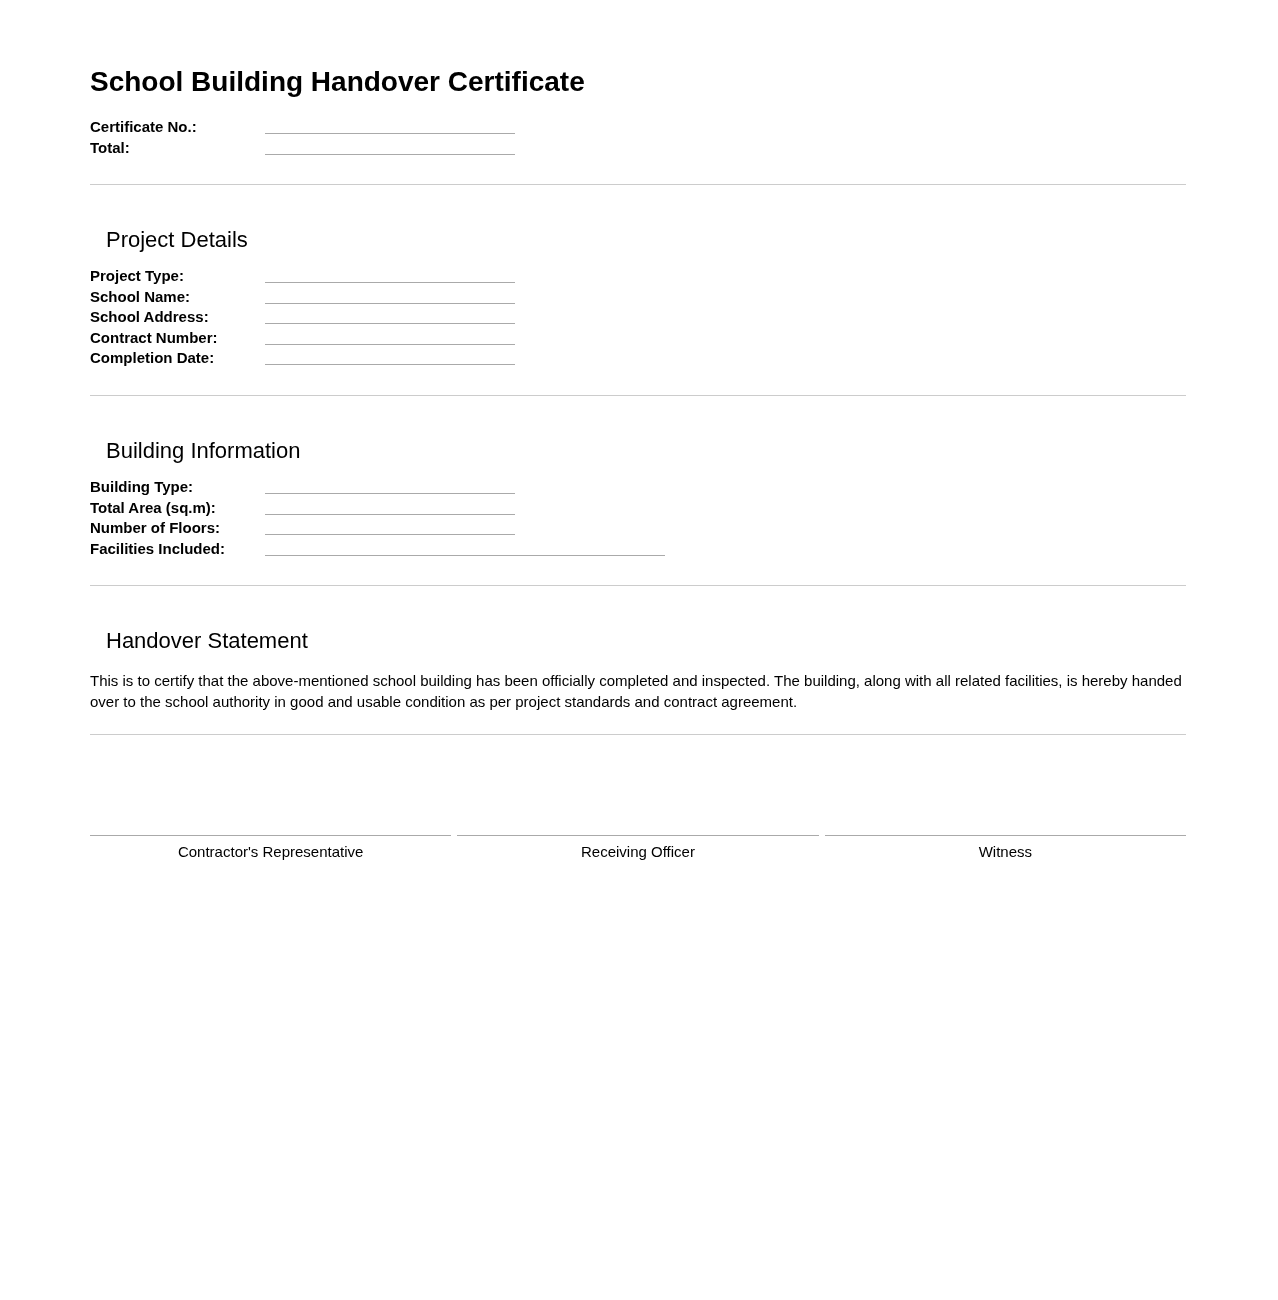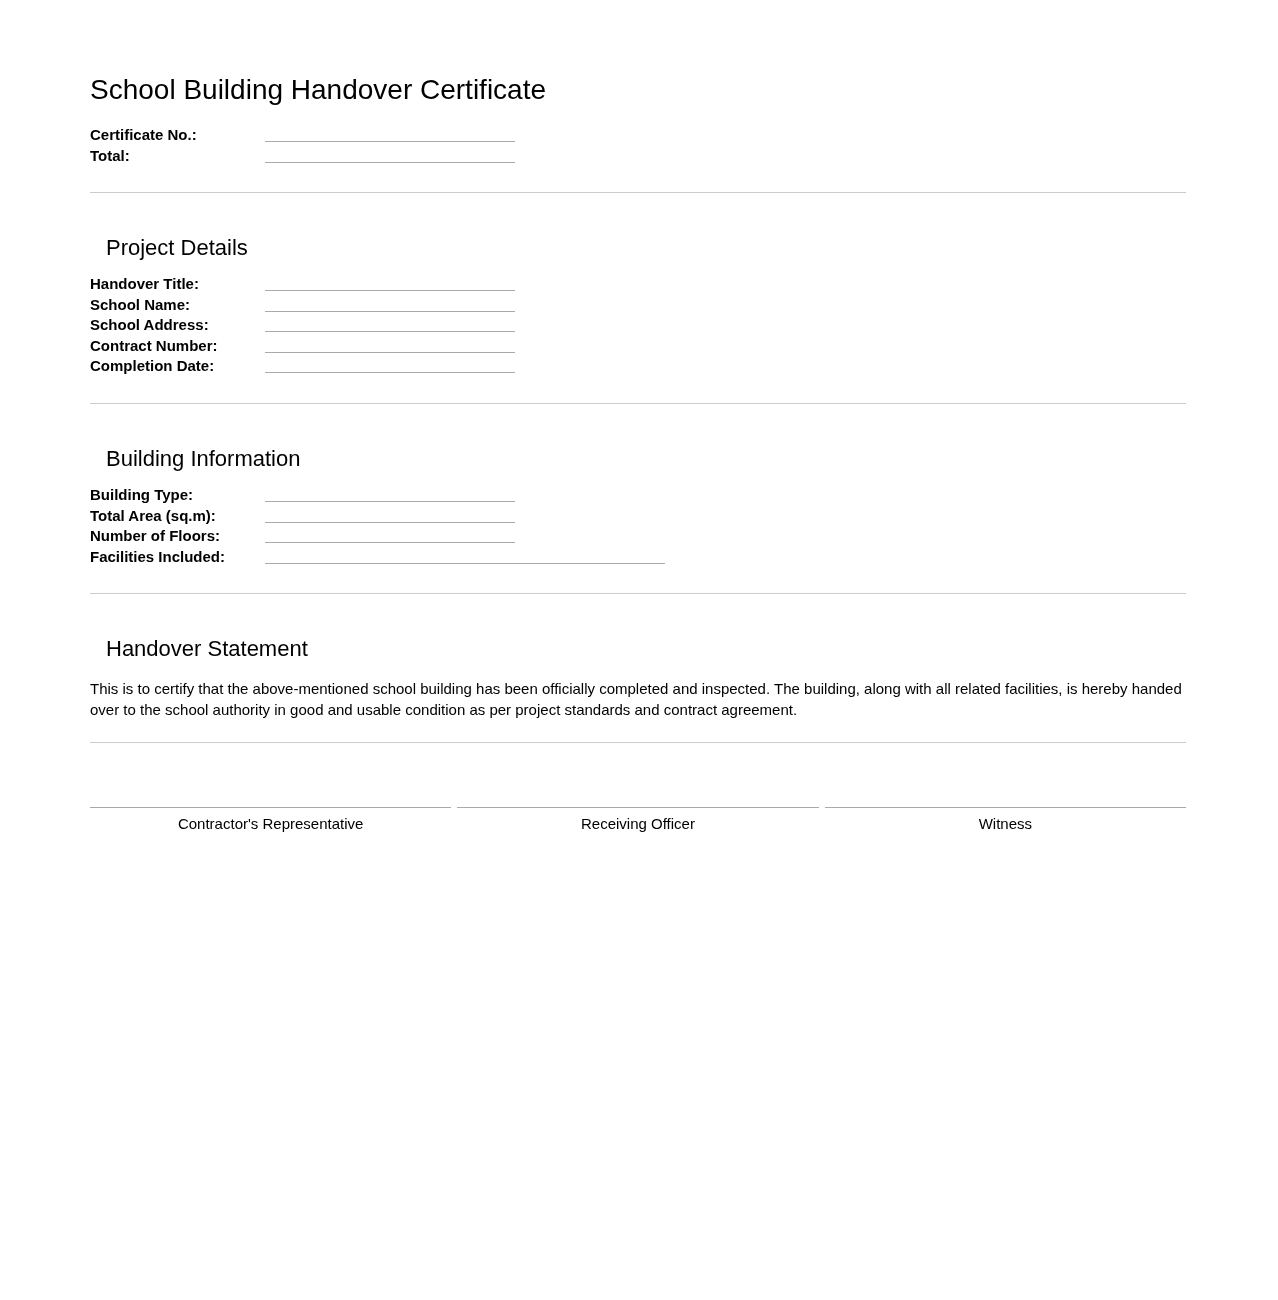--- a/index.html
+++ b/index.html
@@ -8,23 +8,23 @@
     width: 1278px;
     height: 1300px;
     font-family: "Liberation Sans", sans-serif;
     color: #000000;
     -webkit-font-smoothing: antialiased;
   }
   .page { padding: 58px 92px 0 90px; }
 
   h1.doc-title {
     font-size: 28px;
-    font-weight: 400;
+    font-weight: 700;
     line-height: 1.15;
-    margin: 16px 0 19px 0;
+    margin: 8px 0 19px 0;
   }
   h2.section-heading {
     font-size: 22px;
     font-weight: 400;
     line-height: 1.1;
     margin: 43px 0 14px 16px;
   }
 
   .field-row {
     display: flex;
@@ -59,21 +59,21 @@
   p.statement {
     font-size: 15px;
     line-height: 21px;
     margin: 17px 0 0 0;
     width: 1096px;
   }
 
   .signatures {
     display: flex;
     gap: 6px;
-    margin-top: 64px;
+    margin-top: 100px;
   }
   .sig-block { flex: 1 1 0; text-align: center; }
   .sig-line { height: 0; border-top: 1px solid #aaaaaa; }
   .sig-label { font-size: 15px; margin-top: 7px; }
 </style>
 </head>
 <body>
 
 <div class="page">
 
@@ -86,21 +86,21 @@
   <div class="field-row">
     <span class="field-label">Total:</span>
     <span class="field-line"></span>
   </div>
 
   <hr class="divider">
 
   <h2 class="section-heading">Project Details</h2>
 
   <div class="field-row">
-    <span class="field-label">Handover Title:</span>
+    <span class="field-label">Project Type:</span>
     <span class="field-line"></span>
   </div>
   <div class="field-row">
     <span class="field-label">School Name:</span>
     <span class="field-line"></span>
   </div>
   <div class="field-row">
     <span class="field-label">School Address:</span>
     <span class="field-line"></span>
   </div>

